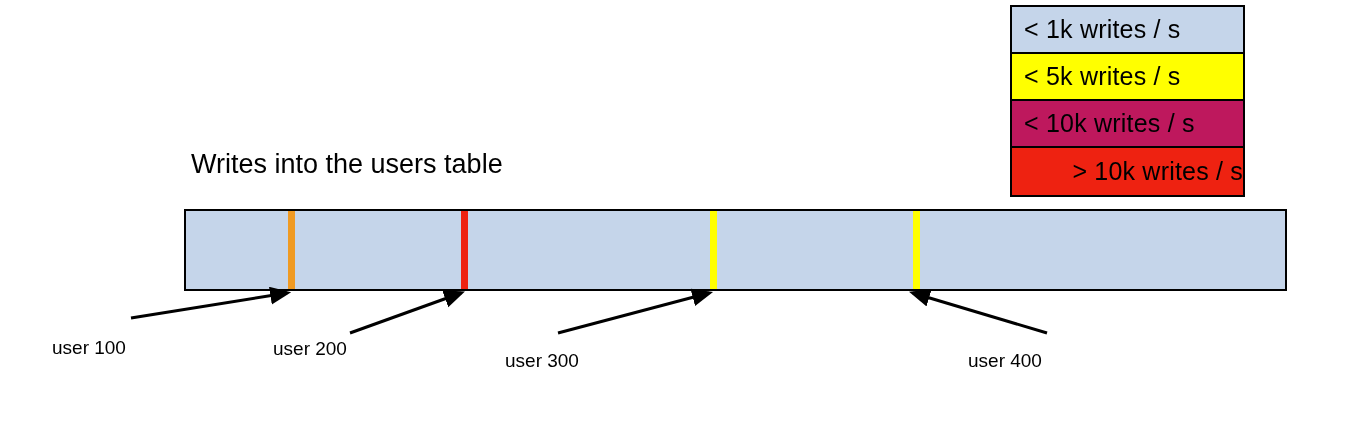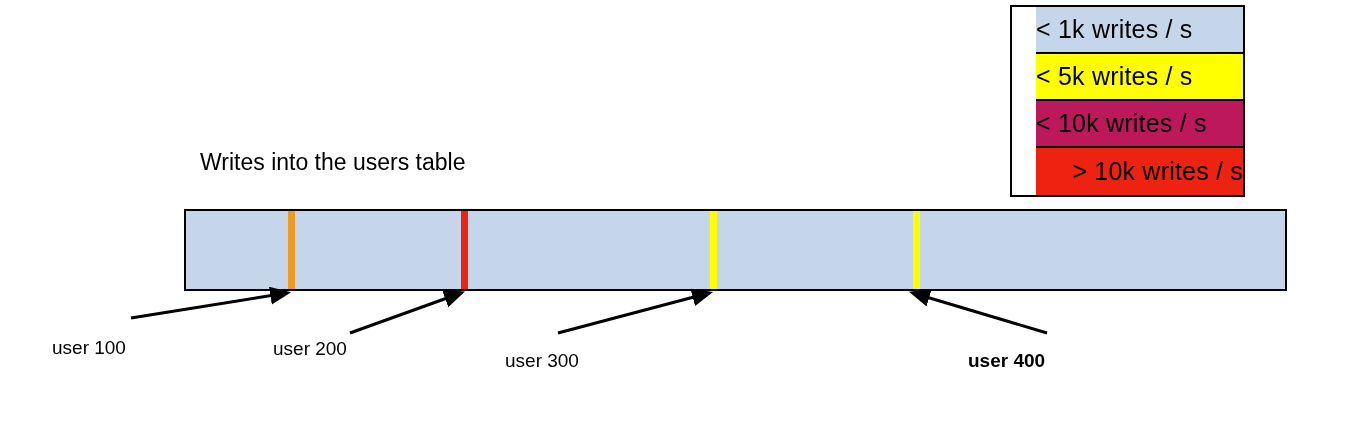--- a/index.html
+++ b/index.html
@@ -23,35 +23,35 @@
     top: 5px;
     width: 235px;
     border: 2px solid #000000;
     box-sizing: border-box;
   }
   .legend-row {
     height: 47px;
     box-sizing: border-box;
     display: flex;
     align-items: center;
+    padding-left: 12px;
     border-bottom: 2px solid #000000;
     font-size: 25px;
     line-height: 1;
     letter-spacing: 0.2px;
     white-space: nowrap;
-    margin-left: 24px;
   }
   .legend-row:last-child { border-bottom: none; justify-content: flex-end; }
 
   
   #chart-title {
     position: absolute;
-    left: 200px;
+    left: 191px;
     top: 149px;
-    font-size: 23px;
+    font-size: 27px;
     line-height: 1.15;
     white-space: nowrap;
   }
 
   
   #table-bar {
     position: absolute;
     left: 184px;
     top: 209px;
     width: 1103px;
@@ -121,13 +121,13 @@
     <line x1="131" y1="318" x2="287" y2="293"></line>
     <line x1="350" y1="333" x2="461" y2="293"></line>
     <line x1="558" y1="333" x2="709" y2="293"></line>
     <line x1="1047" y1="333" x2="913" y2="293"></line>
   </g>
 </svg>
 
 <div class="callout-label" style="left: 52px; top: 338px;">user 100</div>
 <div class="callout-label" style="left: 273px; top: 339px;">user 200</div>
 <div class="callout-label" style="left: 495px; top: 351px; margin-left: 10px;">user 300</div>
-<div class="callout-label" style="left: 968px; top: 351px; font-weight: bold;">user 400</div>
+<div class="callout-label" style="left: 968px; top: 351px;">user 400</div>
 
 </body></html>

